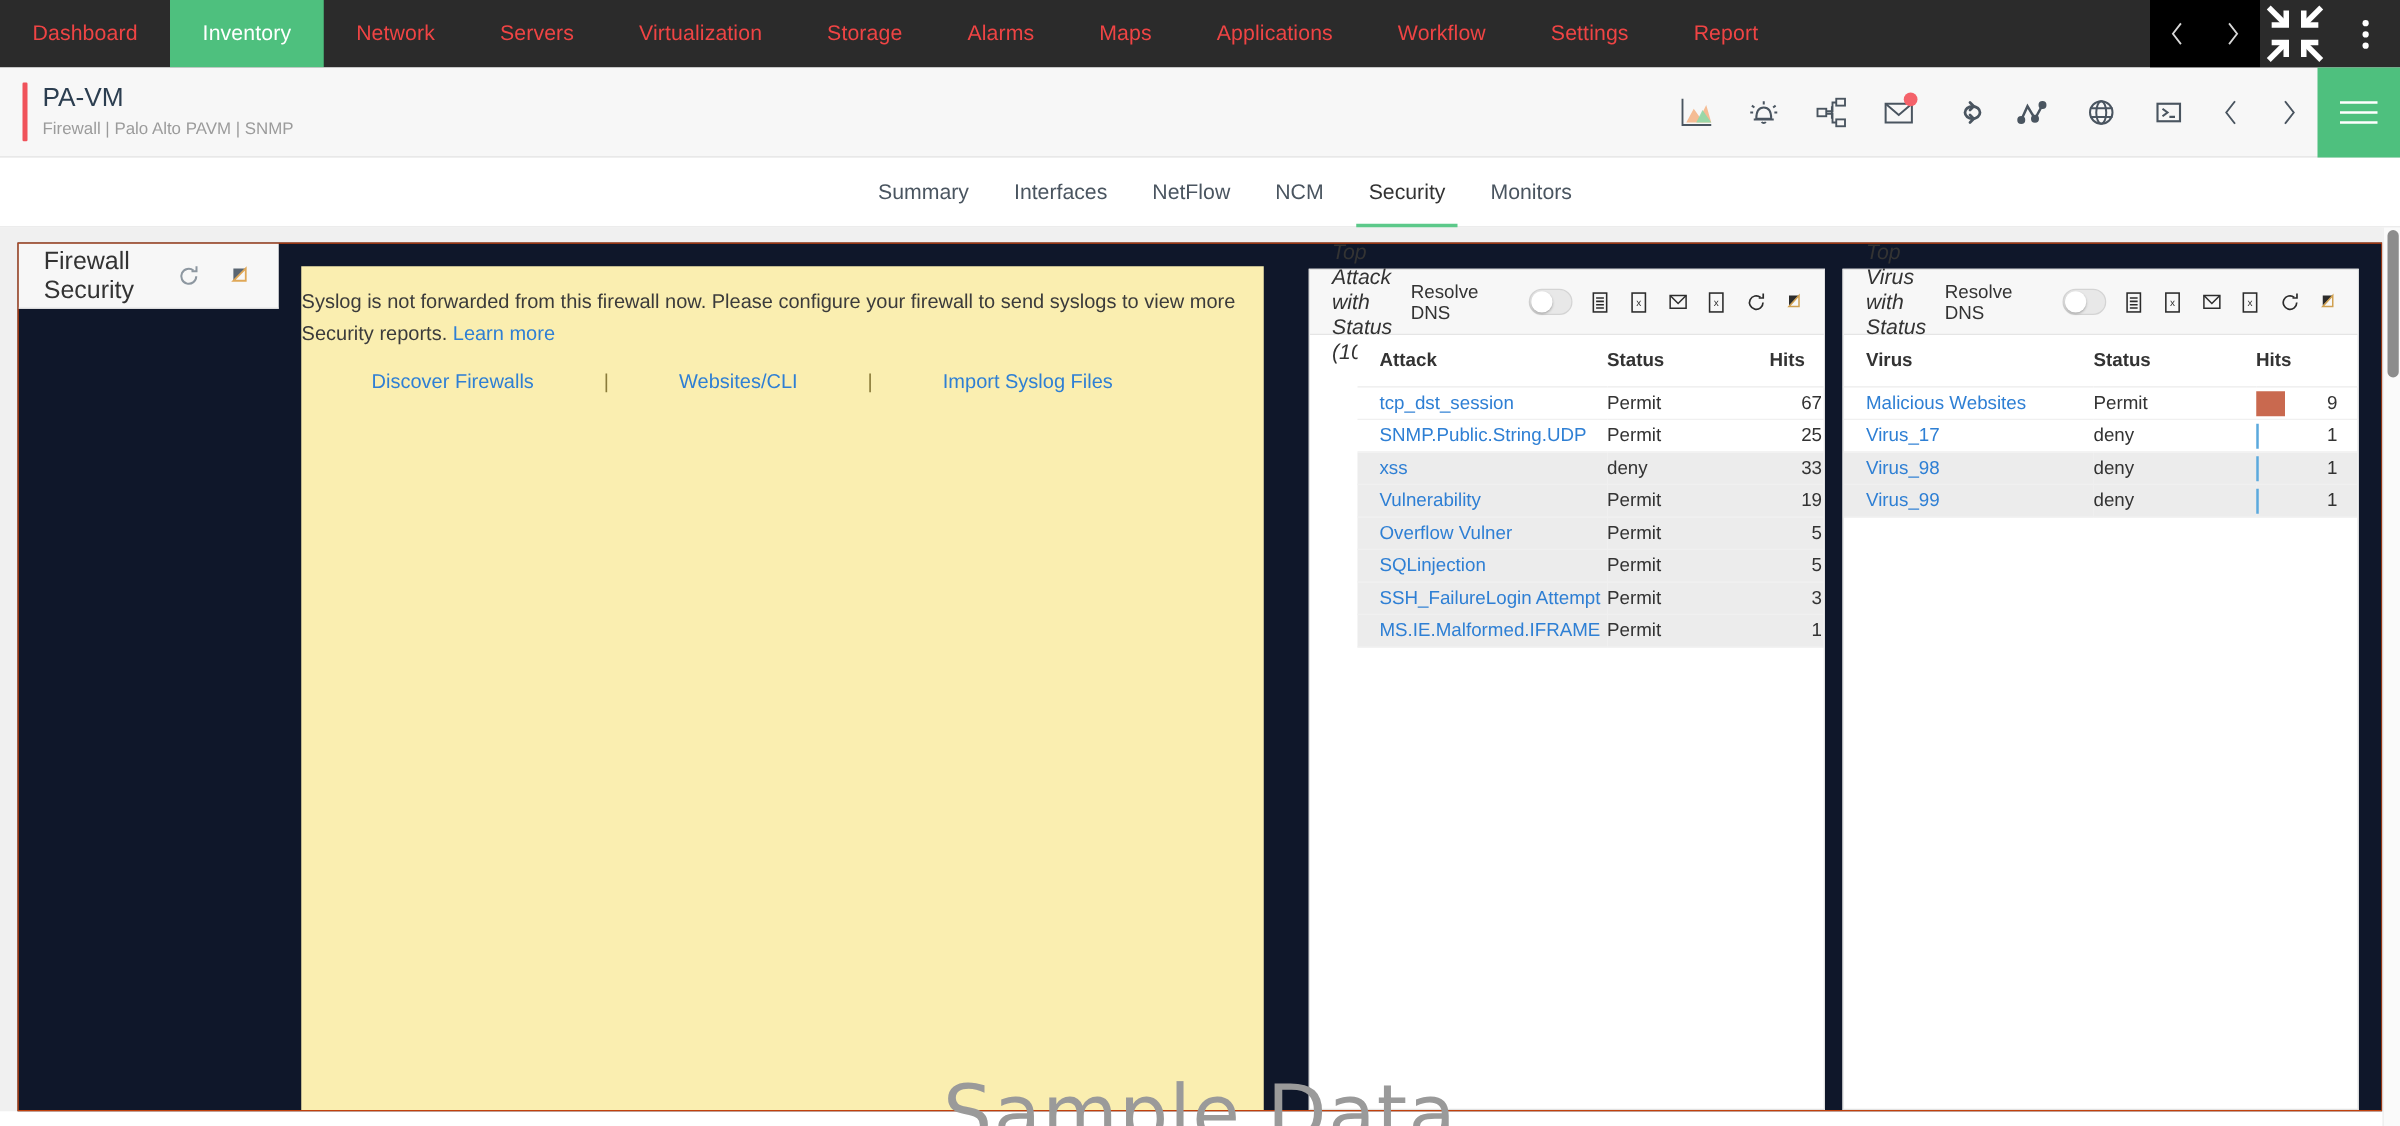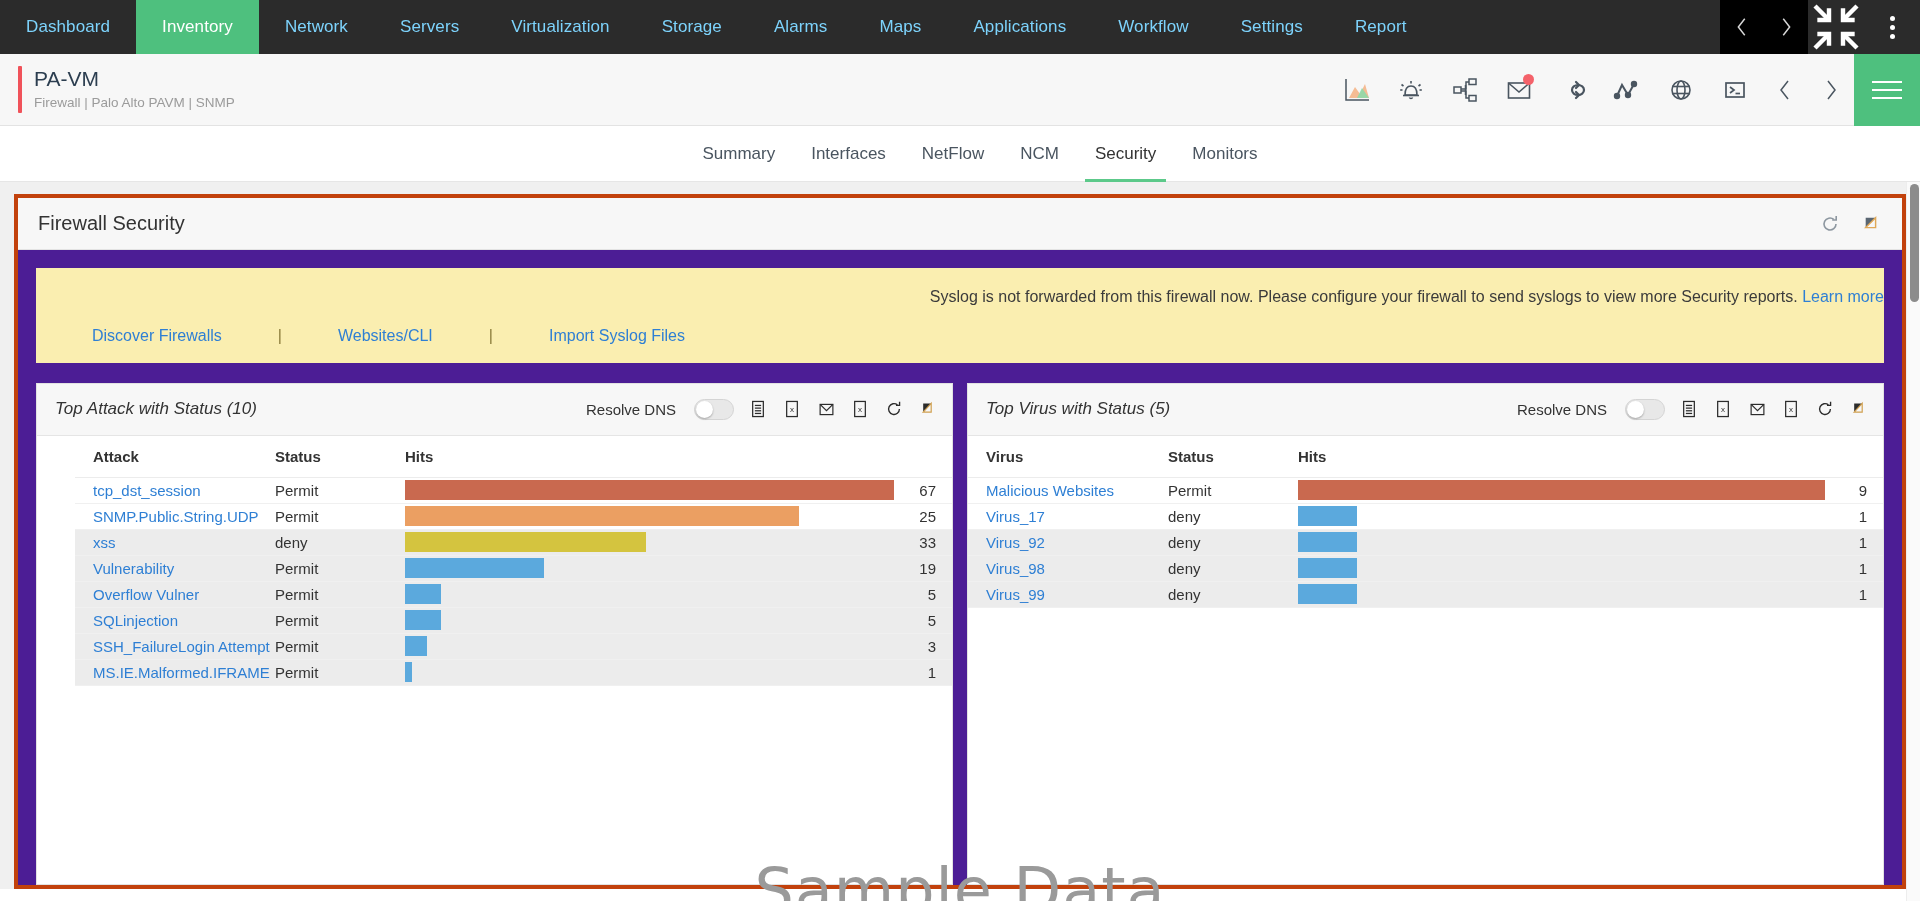--- a/index.html
+++ b/index.html
@@ -12,21 +12,21 @@
 
   
   .topnav {
     height: 54px; background: #2b2b2b;
     display: flex; align-items: stretch;
     position: relative;
   }
   .nav-items { display: flex; align-items: stretch; flex: 1; overflow: hidden; }
   .nav-item {
     display: flex; align-items: center; justify-content: center;
-    padding: 0 26px; color: #7dd3fc; font-size: 17px;
+    padding: 0 26px; color: #ef4444; font-size: 17px;
     white-space: nowrap; cursor: pointer; letter-spacing: .1px;
   }
   .nav-item.active { background: #4ec07e; color: #ffffff; }
   .nav-right {
     display: flex; align-items: stretch; background: #000000;
   }
   .nav-arrow {
     width: 44px; display: flex; align-items: center; justify-content: center;
     background: #000; cursor: pointer;
   }
@@ -79,34 +79,34 @@
   }
   .tab.active { color: #333; }
   .tab.active::after {
     content: ""; position: absolute; left: 8px; right: 8px; bottom: 0;
     height: 3px; background: #5cc98a;
   }
 
   
   .main { background: #f0f0f0; height: 707px; padding: 12px 14px 0 14px; position: relative; }
   .card {
-    background: #4c1d95; border: 4px solid #c2410c;
-    height: 100%; display: flex; flex-direction: column;
+    background: #0f172a; border: 1px solid #c2410c;
+    height: 100%; display: flex; flex-direction: row;
   }
   .card-hdr {
     height: 52px; background: #f7f7f7; border-bottom: 1px solid #e3e3e3;
     display: flex; align-items: center; padding: 0 20px;
   }
   .card-title { font-size: 20px; color: #333; font-weight: 400; }
   .card-hdr-icons { margin-left: auto; display: flex; align-items: center; gap: 22px; color: #8d97a0; }
 
   .banner {
     margin: 18px 18px 0 18px; background: #faeeb0; padding: 16px 0 18px 0;
   }
-  .banner-msg { text-align: right; font-size: 16px; color: #3b3b3b; line-height: 1.6; }
+  .banner-msg { text-align: left; font-size: 16px; color: #3b3b3b; line-height: 1.6; }
   .banner a { color: #2e7fd4; text-decoration: none; cursor: pointer; }
   .banner-links {
     display: flex; align-items: center; justify-content: flex-start;
     margin-top: 17px; font-size: 16px; gap: 0;
   }
   .banner-links .lnk { color: #2e7fd4; cursor: pointer; padding: 0 56px; }
   .banner-links .sep { color: #8a7b3a; }
 
   .grid { display: flex; gap: 14px; padding: 20px 18px 0 18px; flex: 1; min-height: 0; }
   .panel { flex: 1; border: 1px solid #e2e2e2; background: #fff; display: flex; flex-direction: column; min-width: 0; }
@@ -580,30 +580,20 @@
                   <td class="c-name"><span class="link">Virus_17</span></td>
                   <td>deny</td>
                   <td>
                     <div class="barwrap">
                       <div class="bar" style="width: 11.1111%; background: rgb(91, 169, 221);"></div>
                     </div>
                   </td>
                   <td class="hits-num">1</td>
                 </tr>
                 <tr class="alt">
-                  <td class="c-name"><span class="link">Virus_92</span></td>
-                  <td>deny</td>
-                  <td>
-                    <div class="barwrap">
-                      <div class="bar" style="width: 11.1111%; background: rgb(91, 169, 221);"></div>
-                    </div>
-                  </td>
-                  <td class="hits-num">1</td>
-                </tr>
-                <tr class="alt">
                   <td class="c-name"><span class="link">Virus_98</span></td>
                   <td>deny</td>
                   <td>
                     <div class="barwrap">
                       <div class="bar" style="width: 11.1111%; background: rgb(91, 169, 221);"></div>
                     </div>
                   </td>
                   <td class="hits-num">1</td>
                 </tr>
                 <tr class="alt">

